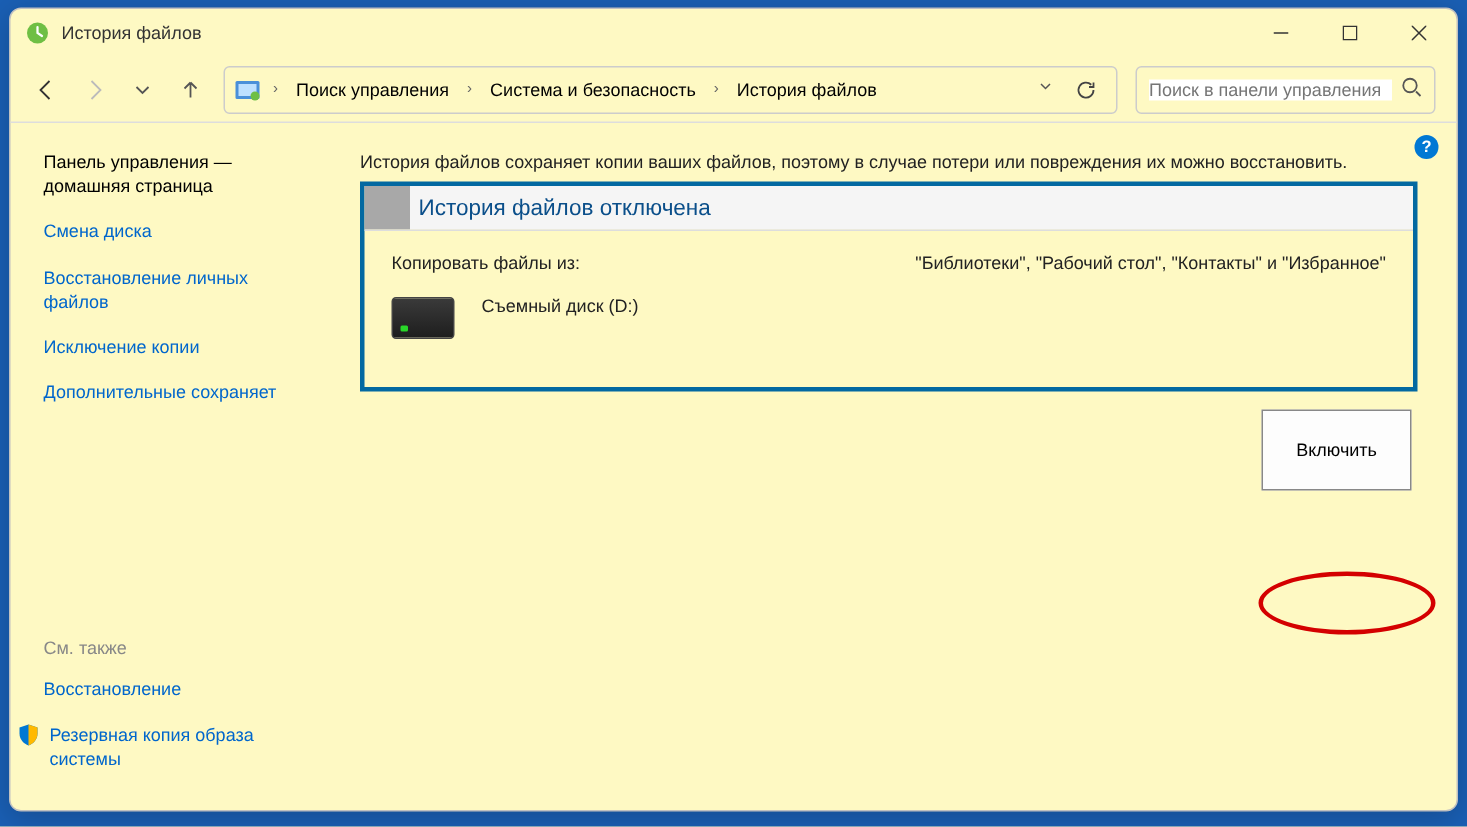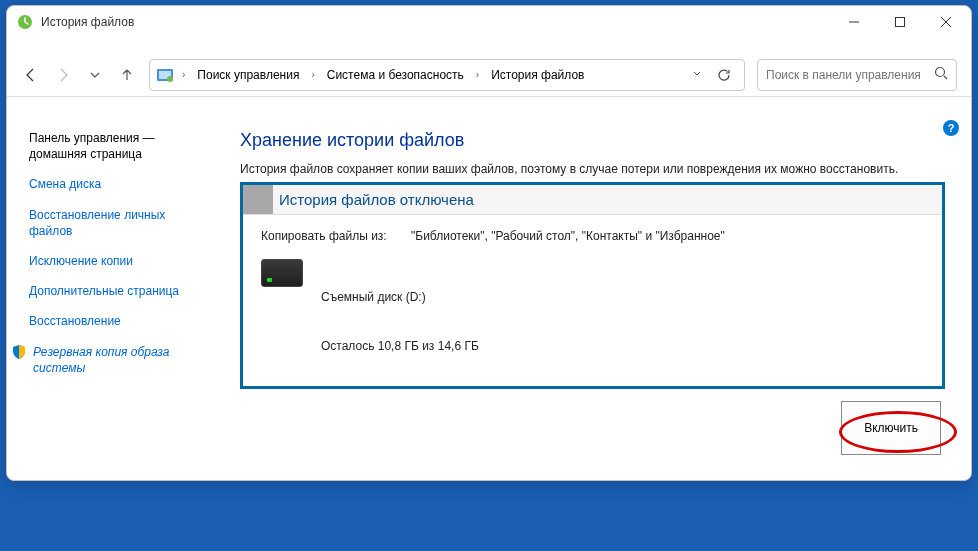--- a/index.html
+++ b/index.html
@@ -1,17 +1,17 @@
 <!DOCTYPE html>
 <html><head>
 <meta charset="utf-8">
 <style>
   * { box-sizing: border-box; margin: 0; padding: 0; }
   body { font-family: "Segoe UI", Tahoma, sans-serif; font-size: 12px; background: #1a5fb4; width: 978px; height: 551px; overflow: hidden; }
-  .window { width: 966px; height: 476px; background: #ffffff; border: 1px solid #c0c0c0; border-radius: 8px; margin: 5px auto; display: flex; flex-direction: column; box-shadow: 0 4px 20px rgba(0,0,0,0.2); gap: 15px; }
+  .window { width: 966px; height: 536px; background: #fef9c3; border: 1px solid #c0c0c0; border-radius: 8px; margin: 5px auto; display: flex; flex-direction: column; box-shadow: 0 4px 20px rgba(0,0,0,0.2); }
   .titlebar { display: flex; align-items: center; height: 32px; padding: 0 2px 0 10px; }
   .titlebar-icon { width: 16px; height: 16px; margin-right: 8px; }
   .titlebar-text { flex: 1; color: #333; font-size: 12px; }
   .winbtn { width: 46px; height: 32px; display: flex; align-items: center; justify-content: center; color: #333; cursor: default; }
   .toolbar { display: flex; align-items: center; height: 44px; padding: 0 14px; gap: 12px; border-bottom: 1px solid #ddd; }
   .navbtn { width: 20px; height: 20px; display: flex; align-items: center; justify-content: center; color: #555; }
   .navbtn.disabled { color: #bbb; }
   .breadcrumb-wrap { flex: 1; display: flex; align-items: center; border: 1px solid #ccc; border-radius: 4px; height: 32px; padding: 0 6px; gap: 6px; }
   .bc-icon { width: 18px; height: 18px; flex-shrink: 0; }
   .bc-sep { color: #666; font-size: 10px; padding: 0 2px; }
@@ -20,34 +20,34 @@
   .refresh-btn { width: 28px; display: flex; align-items: center; justify-content: center; color: #444; }
   .search-wrap { width: 200px; border: 1px solid #ccc; border-radius: 4px; height: 32px; display: flex; align-items: center; padding: 0 8px; gap: 6px; }
   .search-input { flex: 1; border: none; outline: none; font-size: 12px; color: #555; }
   .search-icon { color: #555; }
   .body { flex: 1; display: flex; position: relative; }
   .help-dot { position: absolute; top: 8px; right: 12px; width: 16px; height: 16px; border-radius: 50%; background: #0078d4; color: #fff; display: flex; align-items: center; justify-content: center; font-size: 11px; font-weight: bold; }
   .sidebar { width: 207px; padding: 18px 10px 12px 22px; display: flex; flex-direction: column; font-size: 12px; border-right: 1px solid transparent; }
   .sidebar a { color: #0066cc; text-decoration: none; display: block; margin-bottom: 14px; line-height: 1.35; cursor: default; }
   .sidebar a.black { color: #000; }
   .sidebar .also { color: #888; margin-top: auto; margin-bottom: 12px; }
-  .sidebar .shield-row { display: flex; align-items: flex-start; gap: 6px; font-style: italic; }
+  .sidebar .shield-row { display: flex; align-items: flex-start; gap: 6px; }
   .shield-svg { flex-shrink: 0; margin-left: -18px; }
   .main { flex: 1; padding: 18px 26px 18px 26px; position: relative; }
   .main h1 { color: #003399; font-weight: 400; font-size: 18px; margin-bottom: 10px; }
   .desc { color: #222; font-size: 12px; line-height: 1.4; margin-bottom: 4px; }
   .panel { border: 3px solid #0369a1; }
   .panel-header { background: linear-gradient(to right, #a8a8a8 0, #a8a8a8 30px, #f5f5f5 30px, #f5f5f5 100%); height: 30px; display: flex; align-items: center; padding-left: 36px; color: #0b4f8a; font-size: 15px; border-bottom: 1px solid #ddd; }
   .panel-body { padding: 14px 18px 18px 18px; font-size: 12px; color: #222; }
-  .row { display: flex; gap: 20px; margin-bottom: 14px; }
+  .row { display: flex; gap: 20px; margin-bottom: 14px; justify-content: space-between; }
   .row-label { width: 130px; flex-shrink: 0; }
   .drive-row { display: flex; gap: 18px; align-items: flex-start; }
   .drive-icon { width: 42px; height: 28px; background: linear-gradient(#3a3a3a,#1e1e1e); border-radius: 3px; position: relative; margin-top: 2px; border: 1px solid #444; }
   .drive-icon::after { content: ""; position: absolute; left: 5px; bottom: 4px; width: 5px; height: 4px; background: #29d629; border-radius: 1px; }
-  .drive-info div { line-height: 1.4; margin-top: 32px; }
+  .drive-info div { line-height: 1.4; }
   .panel-footer { display: flex; justify-content: flex-end; padding: 12px 4px 0 0; }
   .enable-btn { padding: 19px 22px; border: 1px solid #888; background: #fdfdfd; font-size: 12px; cursor: default; }
   .highlight-ring { position: absolute; border: 3px solid #d40000; border-radius: 50%; width: 118px; height: 42px; right: 14px; top: 299px; pointer-events: none; }
 </style>
 </head>
 <body>
 
 <div class="window">
   <div class="titlebar">
     <svg class="titlebar-icon" viewBox="0 0 16 16">
@@ -127,48 +127,47 @@
   </div>
 
   <div class="body">
     <div class="help-dot">?</div>
 
     <div class="sidebar">
       <a class="black">Панель управления — домашняя страница</a>
       <a>Смена диска</a>
       <a>Восстановление личных файлов</a>
       <a>Исключение копии</a>
-      <a>Дополнительные страница</a>
+      <a>Дополнительные сохраняет</a>
+      <div class="also">См. также</div>
       <a>Восстановление</a>
       <div class="shield-row">
         <svg class="shield-svg" width="16" height="16" viewBox="0 0 16 16">
             <path d="M8 1l6 2v4c0 4-3 7-6 8-3-1-6-4-6-8V3z" fill="#0078d4"></path>
             <path d="M8 1l6 2v4c0 4-3 7-6 8V1z" fill="#ffb900"></path>
           </svg>
         <a>Резервная копия образа системы</a>
       </div>
     </div>
 
     <div class="main">
-      <h1>Хранение истории файлов</h1>
       <p class="desc">История файлов сохраняет копии ваших файлов, поэтому в случае потери или повреждения их можно восстановить.</p>
 
       <div class="panel">
         <div class="panel-header">История файлов отключена</div>
         <div class="panel-body">
           <div class="row">
             <div class="row-label">Копировать файлы из:</div>
             <div>"Библиотеки", "Рабочий стол", "Контакты" и "Избранное"</div>
           </div>
           <div class="row">
             <div class="drive-row">
               <div class="drive-icon"></div>
               <div class="drive-info">
                 <div>Съемный диск (D:)</div>
-                <div>Осталось 10,8 ГБ из 14,6 ГБ</div>
               </div>
             </div>
           </div>
         </div>
       </div>
 
       <div class="panel-footer">
         <button class="enable-btn">Включить</button>
       </div>
 

